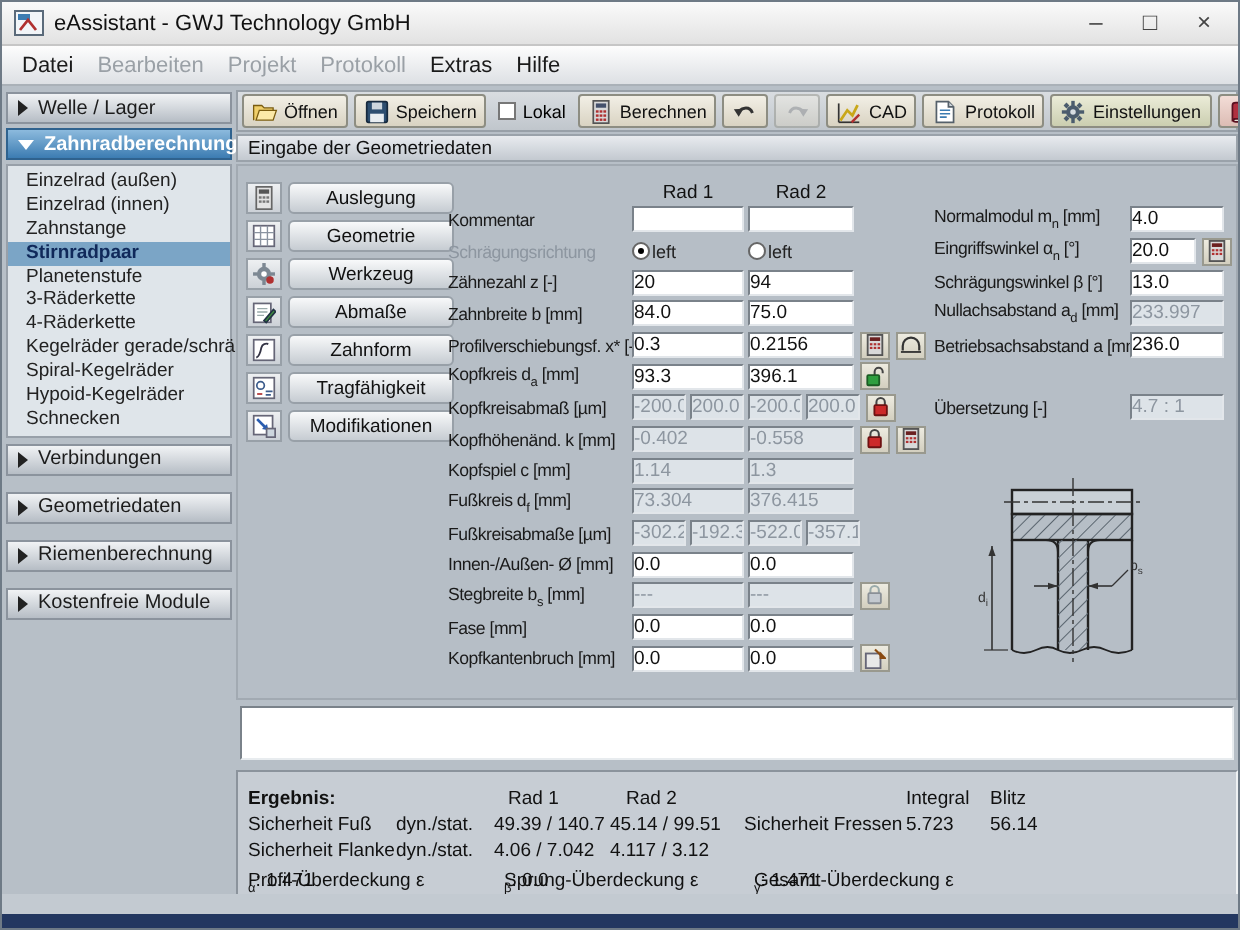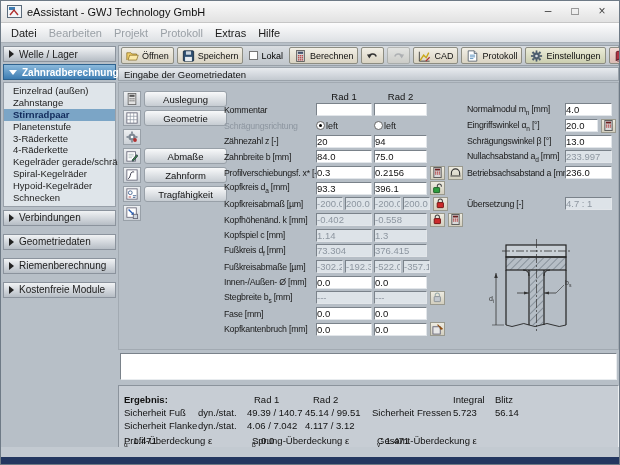--- a/index.html
+++ b/index.html
@@ -157,20 +157,21 @@
     <div class="sb-header">
       <span class="tri-r"></span>
       <span>Welle / Lager</span>
     </div>
     <div class="sb-header active">
       <span class="tri-d"></span>
       <span>Zahnradberechnung</span>
     </div>
     <div class="sb-list">
       <div class="sb-item">Einzelrad (außen)</div>
+      <div class="sb-item">Einzelrad (innen)</div>
       <div class="sb-item">Zahnstange</div>
       <div class="sb-item selected">Stirnradpaar</div>
       <div class="sb-item">Planetenstufe</div>
       <div class="sb-item">3-Räderkette</div>
       <div class="sb-item">4-Räderkette</div>
       <div class="sb-item">Kegelräder gerade/schräg</div>
       <div class="sb-item">Spiral-Kegelräder</div>
       <div class="sb-item">Hypoid-Kegelräder</div>
       <div class="sb-item">Schnecken</div>
     </div>
@@ -331,20 +332,21 @@
                 <g fill="#7d8893">
                   <rect x="6" y="0.6" width="2" height="2.6"></rect>
                   <rect x="6" y="10.8" width="2" height="2.6"></rect>
                   <rect x="0.6" y="6" width="2.6" height="2"></rect>
                   <rect x="10.8" y="6" width="2.6" height="2"></rect>
                 </g>
                 <circle cx="7" cy="7" r="1.6" fill="#fff"></circle>
                 <circle cx="10.5" cy="10.5" r="2.2" fill="#b03030"></circle>
               </svg>
           </span>
+          <div class="nav-btn">Werkzeug</div>
         </div>
         <div class="navrow">
           <span class="nav-ico">
             <svg width="12" height="12" viewBox="0 0 14 14">
                 <rect x="1" y="2" width="10" height="11" fill="#fff" stroke="#667"></rect>
                 <path d="M3 5 h6 M3 7 h6 M3 9 h4" stroke="#9aa" stroke-width="0.8"></path>
                 <path d="M7 12 L12.5 5.5 L13.8 6.8 L8.3 13.2 Z" fill="#3f8f3f" stroke="#234"></path>
               </svg>
           </span>
           <div class="nav-btn">Abmaße</div>
@@ -371,20 +373,21 @@
         </div>
         <div class="navrow">
           <span class="nav-ico">
             <svg width="12" height="12" viewBox="0 0 14 14">
                 <rect x="1" y="1" width="11" height="11" fill="#fff" stroke="#667"></rect>
                 <path d="M3 3 L8 8" stroke="#2a5db0" stroke-width="1.6"></path>
                 <polygon points="9.5,9.5 5.8,8.8 8.8,5.8" fill="#2a5db0"></polygon>
                 <rect x="8.5" y="8.5" width="5" height="5" fill="#cdd6de" stroke="#667"></rect>
               </svg>
           </span>
+          <div class="nav-btn">Modifikationen</div>
         </div>
       </div>
 
       <div class="cform">
         <div class="chead">
           <span class="h1">Rad 1</span>
           <span class="h2">Rad 2</span>
         </div>
 
         <div class="frow">

